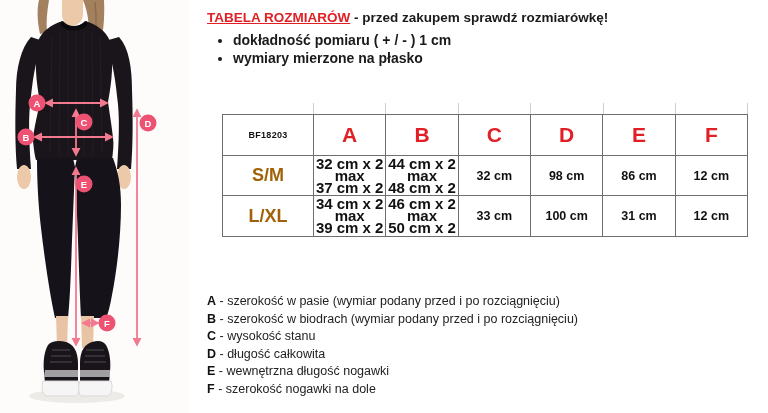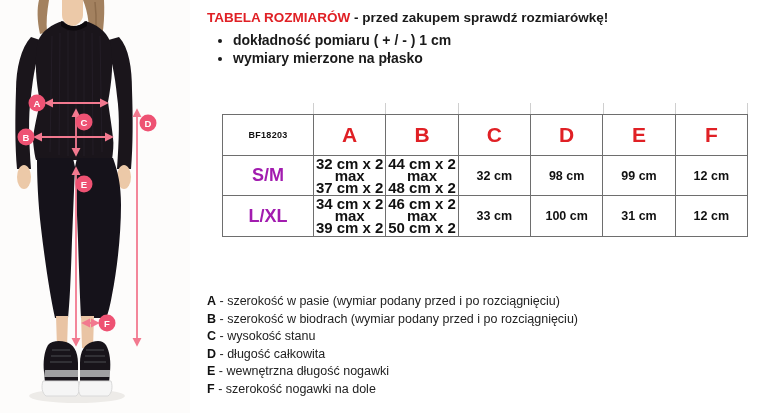--- a/index.html
+++ b/index.html
@@ -5,40 +5,40 @@
   html,body{margin:0;padding:0;background:#fff;}
   .stage{
     position:relative;width:768px;height:413px;background:#ffffff;
     overflow:hidden;font-family:"Liberation Sans",sans-serif;color:#1a1a1a;
   }
   
   .figure-wrap{position:absolute;left:0;top:0;width:190px;height:413px;}
   
   .header{position:absolute;left:207px;top:9px;width:545px;}
   .header-line{font-size:13.5px;font-weight:bold;line-height:18px;white-space:nowrap;}
-  .header-title{color:#e02025;text-align:center;}
+  .header-title{color:#e02025;text-decoration:underline;text-align:center;}
   .header-bullets{margin:4px 0 0 0;padding:0 0 0 26px;list-style:disc;}
   .header-bullets li{font-size:14px;font-weight:bold;line-height:18px;white-space:nowrap;}
   
   .size-table{
     position:absolute;left:222px;top:114px;width:526px;height:122px;
     border-collapse:collapse;table-layout:fixed;background:#fff;
     border:1.5px solid #4a4a4a;
   }
   .size-table td{
     border:1px solid #6e6e6e;text-align:center;vertical-align:middle;
     padding:0;overflow:hidden;
   }
   .size-table .col-first{width:91px;}
   .size-table tr.head-row{height:41px;}
   .size-table tr.data-row-1{height:40px;}
   .size-table tr.data-row-2{height:41px;}
   td.code-cell{font-size:9px;font-weight:bold;letter-spacing:.3px;color:#111;}
   td.colh-cell{font-size:21px;font-weight:bold;color:#e02025;}
-  td.size-cell{font-size:18px;font-weight:bold;color:#a21caf;}
+  td.size-cell{font-size:18px;font-weight:bold;color:#a16207;}
   td.multi-cell{font-size:15px;font-weight:bold;line-height:12px;color:#111;}
   td.multi-cell span{display:block;}
   td.value-cell{font-size:12.5px;font-weight:bold;color:#111;}
   
   .tick{position:absolute;top:103px;width:1px;height:12px;background:#cfcfcf;}
   
   .legend{position:absolute;left:207px;top:293px;}
   .legend-row{font-size:12.5px;line-height:17.5px;white-space:nowrap;color:#222;}
   .legend-row b{font-weight:bold;color:#111;}
 </style>
@@ -177,21 +177,21 @@
           <span>max</span>
           <span>37 cm x 2</span>
         </td>
         <td class="multi-cell">
           <span>44 cm x 2</span>
           <span>max</span>
           <span>48 cm x 2</span>
         </td>
         <td class="value-cell">32 cm</td>
         <td class="value-cell">98 cm</td>
-        <td class="value-cell">99 cm</td>
+        <td class="value-cell">86 cm</td>
         <td class="value-cell">12 cm</td>
       </tr>
       <tr class="data-row-2">
         <td class="size-cell">L/XL</td>
         <td class="multi-cell">
           <span>34 cm x 2</span>
           <span>max</span>
           <span>39 cm x 2</span>
         </td>
         <td class="multi-cell">

